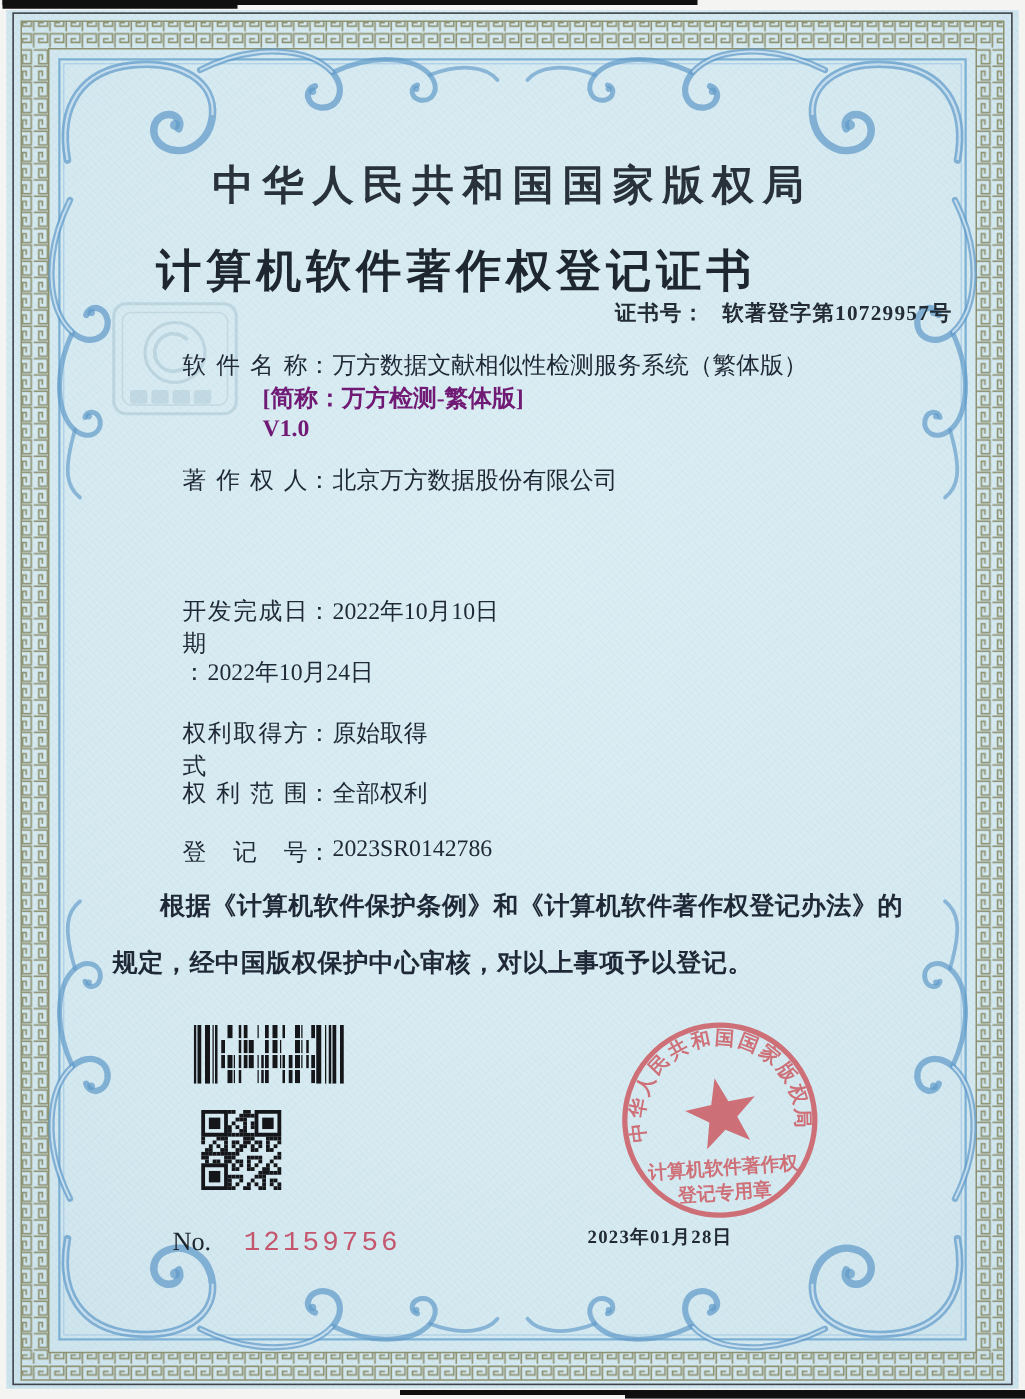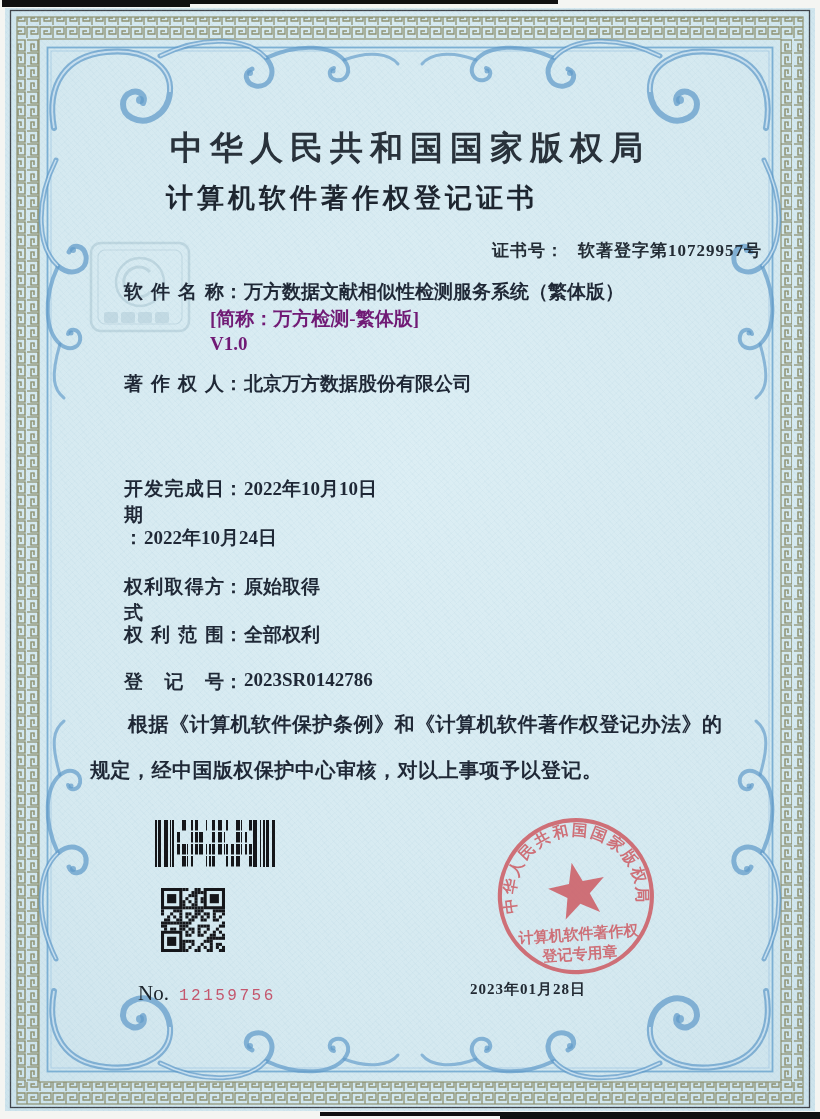--- a/index.html
+++ b/index.html
@@ -21,39 +21,39 @@
     pointer-events:none;
   }
   .content{position:absolute;inset:0;z-index:3;color:#20293a;}
   .abs{position:absolute;}
   .issuer{
     left:0;top:126px;width:820px;text-align:center;
     font-size:33px;font-weight:700;letter-spacing:7px;color:#29323b;margin:0;
   }
   .cert-title{
     left:0;top:180px;width:704px;text-align:center;
-    font-size:27px;font-weight:700;letter-spacing:4px;color:#1e2630;margin:0;
+    font-size:36px;font-weight:700;letter-spacing:4px;color:#1e2630;margin:13px;
   }
   .certno{
     top:239px;right:58px;font-size:17px;font-weight:700;color:#232c35;letter-spacing:1px;text-align:right;
   }
   .certno .gap{margin-left:14px;}
-  .row{left:80px;display:flex;font-size:19px;font-weight:700;color:#1f2836;padding-left:44px;}
+  .row{left:102px;display:flex;font-size:19px;font-weight:400;color:#1f2836;padding-left:44px;}
   .flabel{display:inline-block;width:100px;text-align:justify;text-align-last:justify;}
   .colon{display:inline-block;width:20px;}
   .value{white-space:nowrap;}
   .val-extra{left:210px;font-size:19px;font-weight:700;color:#701a75;white-space:nowrap;}
   .statement{
     left:90px;width:662px;font-size:20px;font-weight:700;color:#1f2836;letter-spacing:.5px;
   }
   .indent{text-indent:38px;}
   .serial-line{left:138px;top:981px;font-size:21px;color:#1c242c;font-weight:400;}
   .serial-num{
     font-family:"Liberation Mono","DejaVu Sans Mono",monospace;
-    color:#c4576e;letter-spacing:2.5px;margin-left:10px;font-size:16px;
+    color:#c4576e;letter-spacing:2.5px;margin-left:26px;font-size:22px;
   }
   .issue-date{left:470px;top:980px;font-size:15px;font-weight:700;color:#222a33;letter-spacing:1px;}
   .seal-svg{position:absolute;left:488px;top:806px;z-index:4;transform:rotate(-4deg);opacity:.92;}
   .wm{position:absolute;left:88px;top:240px;z-index:2;opacity:.28;}
   .artifact{position:absolute;background:#101010;z-index:6;}
   .a1{left:2px;top:0;width:556px;height:4px;}
   .a2{left:2px;top:0;width:188px;height:7px;}
   .a3{left:320px;top:1112px;width:500px;height:4px;}
   .a4{left:500px;top:1113px;width:320px;height:6px;}
   .barcode-svg{position:absolute;left:155px;top:820px;}

